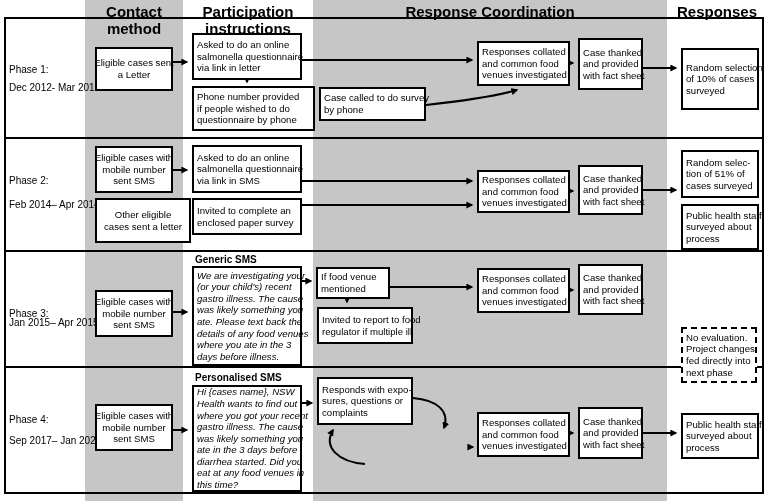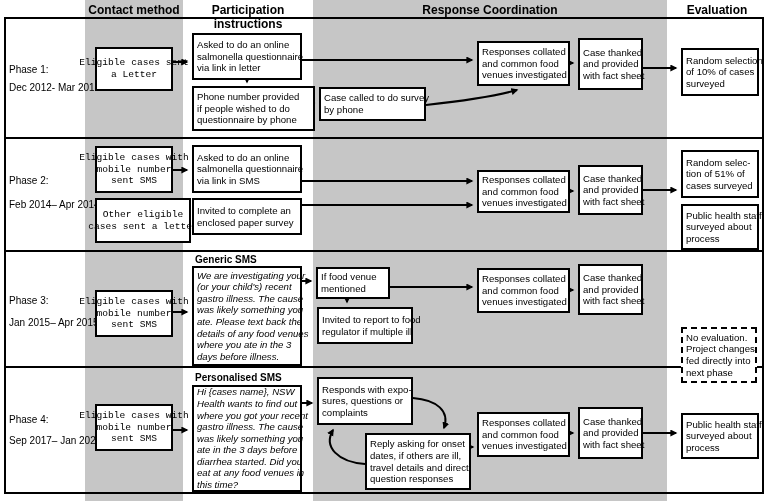--- a/index.html
+++ b/index.html
@@ -1,46 +1,46 @@
 <!DOCTYPE html>
 <html><head>
 <meta charset="utf-8">
 <style>
   html,body{margin:0;padding:0;background:#ffffff;}
   #canvas{
     position:relative;width:769px;height:501px;background:#ffffff;overflow:hidden;
     font-family:"Liberation Sans",sans-serif;color:#000;
   }
   .band{position:absolute;top:0;height:501px;background:#c6c6c6;z-index:0;}
-  .hdr{position:absolute;top:3px;text-align:center;font-weight:bold;font-size:12px;z-index:3;}
+  .hdr{position:absolute;top:3px;text-align:center;font-weight:bold;font-size:15px;z-index:3;}
   .rowframe{position:absolute;left:4px;width:760px;border:2px solid #000;box-sizing:border-box;z-index:1;background:transparent;}
   .plabel{position:absolute;left:9px;font-size:10px;z-index:3;white-space:pre;}
   svg.arrows{position:absolute;left:0;top:0;z-index:2;}
   .box{
     position:absolute;background:#ffffff;border:2px solid #000;box-sizing:border-box;
     font-size:9.6px;line-height:11.6px;white-space:pre;padding:1px 3px;
     display:flex;flex-direction:column;justify-content:center;z-index:3;
   }
-  .box.center{align-items:center;text-align:center;font-family:Liberation Mono, monospace;}
+  .box.center{align-items:center;text-align:center;}
   .box.italic{font-style:italic;}
   .box.dashed{border-style:dashed;margin-top:42px;}
   .smslabel{position:absolute;font-size:10px;z-index:3;white-space:pre;font-weight:bold;}
 </style>
 </head>
 <body>
 
 <div id="canvas">
 
   <div class="band" style="left:85px;width:98px"></div>
   <div class="band" style="left:313px;width:354px"></div>
 
   <div class="hdr" style="left:85px;width:98px">Contact method</div>
   <div class="hdr" style="left:313px;width:354px">Response Coordination</div>
   <div class="hdr" style="left:183px;width:130px">Participation instructions</div>
-  <div class="hdr" style="left:667px;width:100px">Evaluation</div>
+  <div class="hdr" style="left:667px;width:100px">Responses</div>
 
   <div class="rowframe" style="top:17px;height:122px"></div>
   <div class="rowframe" style="top:137px;height:115px"></div>
   <div class="rowframe" style="top:250px;height:118px"></div>
   <div class="rowframe" style="top:366px;height:128px"></div>
 
   <svg class="arrows" width="769" height="501">
     <defs>
       <marker id="ah" markerWidth="8" markerHeight="8" refX="5.6" refY="3.5" orient="auto" markerUnits="userSpaceOnUse">
         <path d="M0,0 L7,3.5 L0,7 z" fill="#000"></path>
@@ -76,42 +76,42 @@
       <path d="M471,447 L473,447" marker-end="url(#ah)"></path>
       <path d="M570,433 L573,433" marker-end="url(#ah)"></path>
       <path d="M643,433 L676,433" marker-end="url(#ah)"></path>
     </g>
   </svg>
 
   <div class="plabel" style="top:64px">Phase 1:</div>
   <div class="plabel" style="top:82px">Dec 2012- Mar 2013</div>
   <div class="plabel" style="top:175px">Phase 2:</div>
   <div class="plabel" style="top:199px">Feb 2014– Apr 2014</div>
-  <div class="plabel" style="top:295px">Phase 3:</div>
+  <div class="plabel" style="top:308px">Phase 3:</div>
   <div class="plabel" style="top:317px">Jan 2015– Apr 2015</div>
   <div class="plabel" style="top:414px">Phase 4:</div>
   <div class="plabel" style="top:435px">Sep 2017– Jan 2020</div>
 
   <div class="box center" style="left:95px;top:47px;width:78px;height:44px">Eligible cases sent
 a Letter</div>
   <div class="box" style="left:192px;top:33px;width:110px;height:47px">Asked to do an online
 salmonella questionnaire
 via link in letter</div>
   <div class="box" style="left:192px;top:86px;width:123px;height:45px">Phone number provided
 if people wished to do
 questionnaire by phone</div>
   <div class="box" style="left:319px;top:87px;width:107px;height:34px">Case called to do survey
 by phone</div>
   <div class="box" style="left:477px;top:41px;width:93px;height:45px">Responses collated
 and common food
 venues investigated</div>
   <div class="box" style="left:578px;top:38px;width:65px;height:52px">Case thanked
 and provided
 with fact sheet</div>
-  <div class="box" style="left:681px;top:48px;width:78px;height:48px">Random selection
+  <div class="box" style="left:681px;top:48px;width:78px;height:62px">Random selection
 of 10% of cases
 surveyed</div>
 
   <div class="box center" style="left:95px;top:146px;width:78px;height:47px">Eligible cases with
 mobile number
 sent SMS</div>
   <div class="box center" style="left:95px;top:198px;width:96px;height:45px">Other eligible
 cases sent a letter</div>
   <div class="box" style="left:192px;top:145px;width:110px;height:48px">Asked to do an online
 salmonella questionnaire
@@ -167,24 +167,20 @@
 where you got your recent
 gastro illness. The cause
 was likely something you
 ate in the 3 days before
 diarrhea started. Did you
 eat at any food venues in
 this time?</div>
   <div class="box" style="left:317px;top:377px;width:96px;height:48px">Responds with expo-
 sures, questions or
 complaints</div>
-  <div class="box" style="left:365px;top:433px;width:106px;height:57px">Reply asking for onset
-dates, if others are ill,
-travel details and direct
-question responses</div>
   <div class="box" style="left:477px;top:412px;width:93px;height:45px">Responses collated
 and common food
 venues investigated</div>
   <div class="box" style="left:578px;top:407px;width:65px;height:52px">Case thanked
 and provided
 with fact sheet</div>
   <div class="box" style="left:681px;top:413px;width:78px;height:46px">Public health staff
 surveyed about
 process</div>
 

